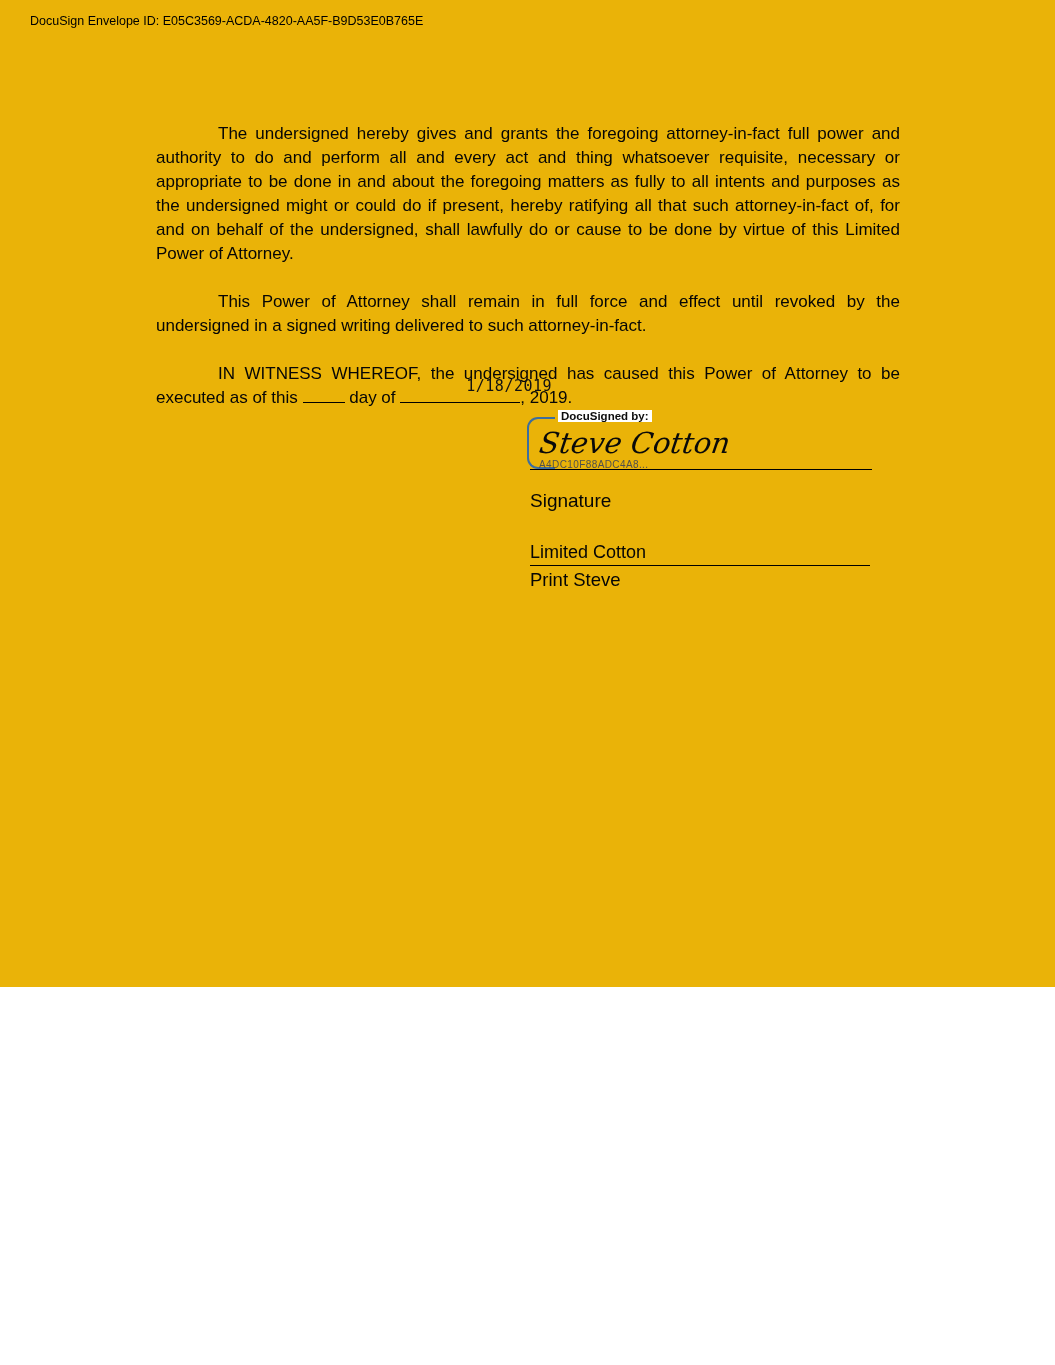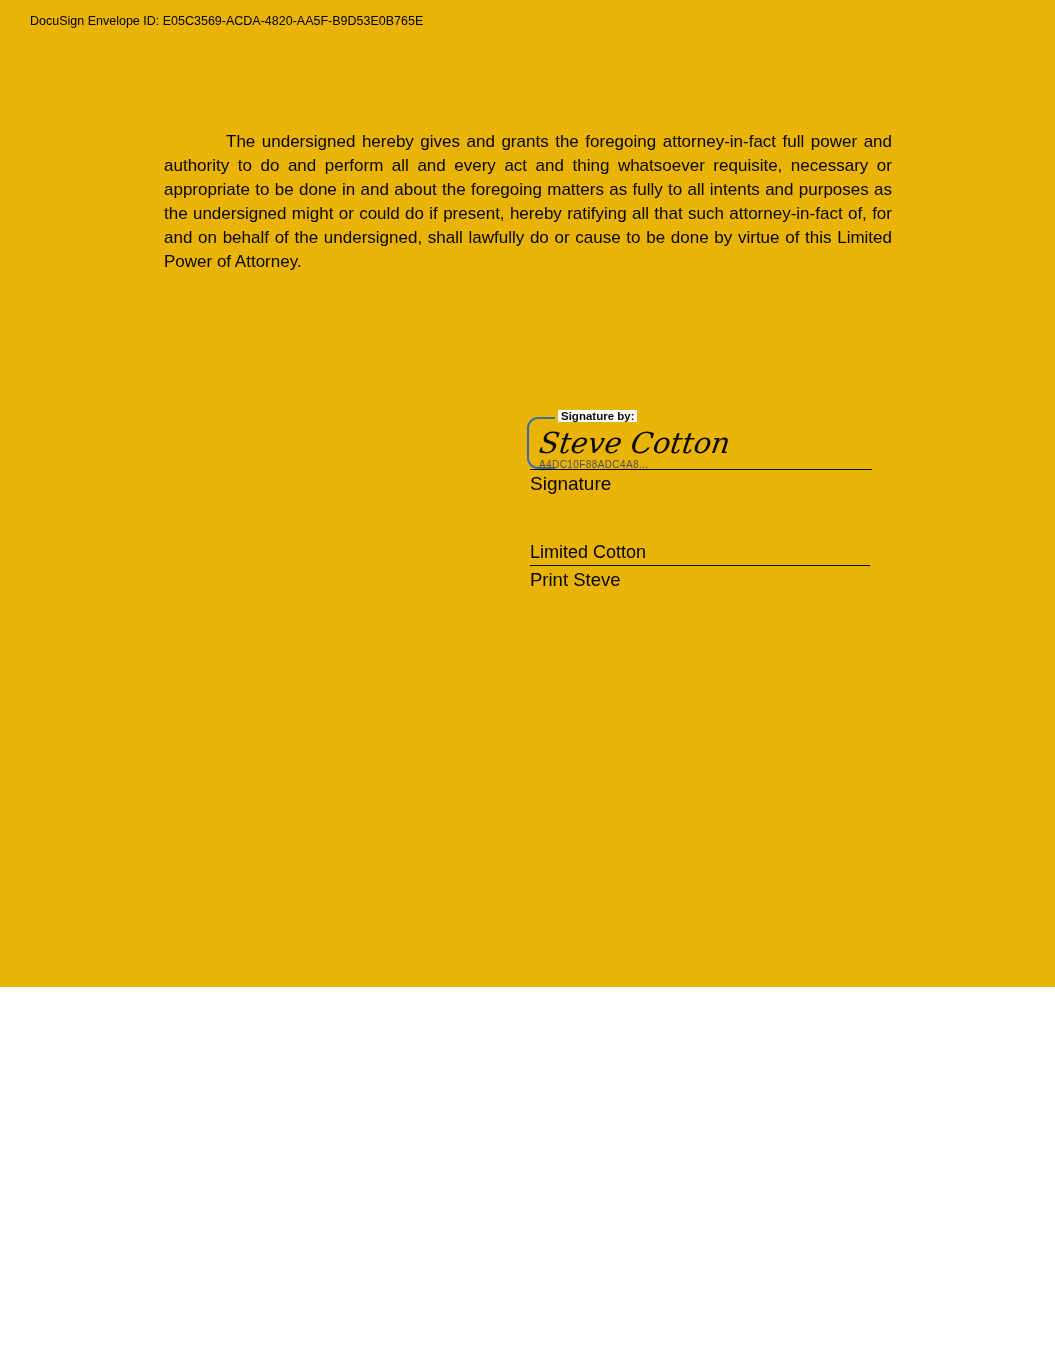--- a/index.html
+++ b/index.html
@@ -29,21 +29,21 @@
     position: absolute;
     left: 156px;
     top: 122px;
     width: 744px;
     font-size: 17px;
     line-height: 24px;
     text-align: justify;
     color: #060606;
   }
   .doc-body p {
-    margin: 8px;
+    margin: 0;
     text-indent: 62px;
   }
   .doc-body p + p {
     margin-top: 24px;
   }
   .blank {
     display: inline-block;
     border-bottom: 1.6px solid #000;
     vertical-align: baseline;
     height: 14px;
@@ -110,21 +110,21 @@
   .sig-line {
     position: absolute;
     left: 530px;
     top: 469px;
     width: 342px;
     border-top: 1.6px solid #000;
   }
   .sig-label {
     position: absolute;
     left: 530px;
-    top: 473px;
+    top: 490px;
     font-size: 19px;
     color: #060606;
   }
   .print-name {
     position: absolute;
     left: 530px;
     top: 542px;
     font-size: 18px;
     color: #060606;
   }
@@ -159,25 +159,27 @@
 </style>
 </head>
 <body>
 
 <div class="page">
 
   <div class="envelope-id">DocuSign Envelope ID: E05C3569-ACDA-4820-AA5F-B9D53E0B765E</div>
 
   <div class="doc-body">
     <p>The undersigned hereby gives and grants the foregoing attorney-in-fact full power and authority to do and perform all and every act and thing whatsoever requisite, necessary or appropriate to be done in and about the foregoing matters as fully to all intents and purposes as the undersigned might or could do if present, hereby ratifying all that such attorney-in-fact of, for and on behalf of the undersigned, shall lawfully do or cause to be done by virtue of this Limited Power of Attorney.</p>
+    <p>This Power of Attorney shall remain in full force and effect until revoked by the undersigned in a signed writing delivered to such attorney-in-fact.</p>
+    <p><span>IN WITNESS WHEREOF, the undersigned has caused this Power of Attorney to be executed as of this</span> <span class="blank blank-short"></span> <span>day of</span> <span class="blank blank-date"><span class="date-stamp">1/18/2019</span></span><span>, 2019.</span></p>
   </div>
 
   <div class="ds-stamp">
     <div class="ds-bracket"></div>
-    <div class="ds-label">Signature by:</div>
+    <div class="ds-label">DocuSigned by:</div>
     <svg class="ds-sig-svg" width="230" height="46" viewBox="0 0 230 46">
       <text x="8" y="33" font-family="DejaVu Serif, serif" font-style="italic" font-size="29" fill="#0a0a0a" transform="skewX(-8)">Steve Cotton</text>
     </svg>
     <div class="ds-id">A4DC10F88ADC4A8...</div>
   </div>
 
   <div class="sig-line"></div>
   <div class="sig-label">Signature</div>
 
   <div class="print-name">Limited Cotton</div>

